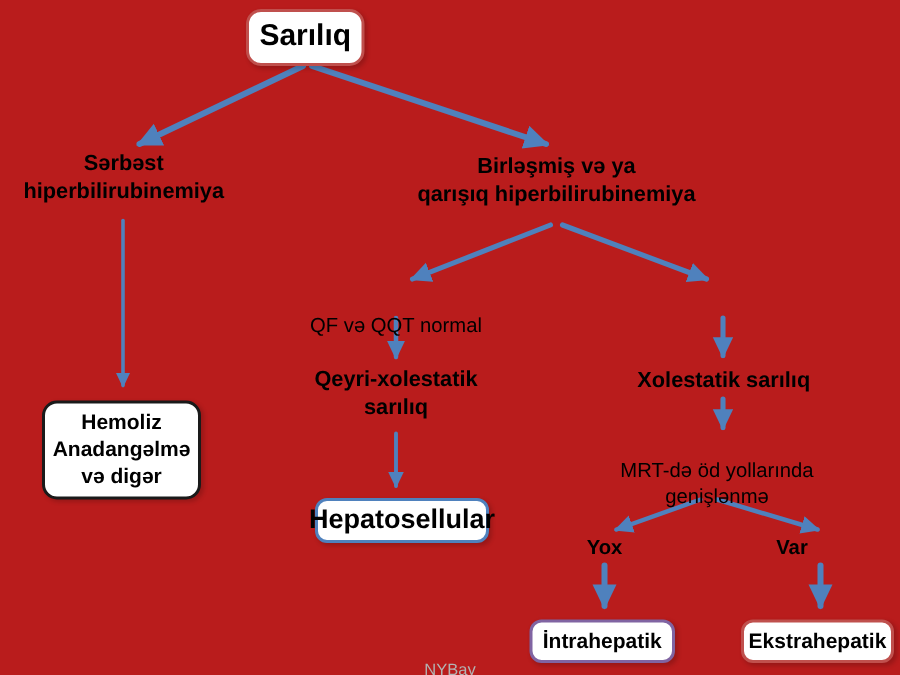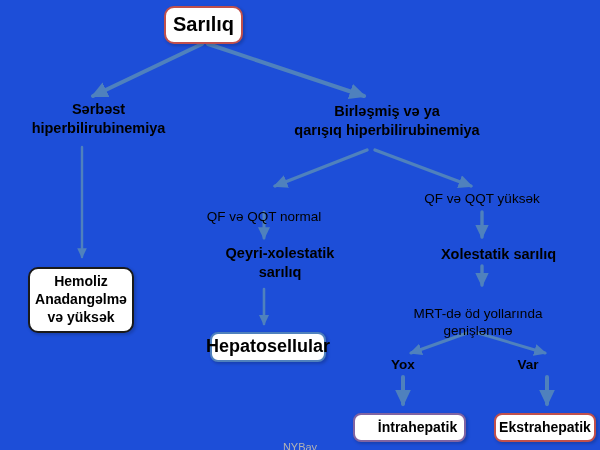--- a/index.html
+++ b/index.html
@@ -1,34 +1,34 @@
 <!DOCTYPE html>
 <html><head>
 <meta charset="utf-8">
 <style>
   html,body { margin:0; padding:0; background:#ffffff; }
   .stage {
-    position:relative; width:600px; height:450px; background:#1d4ed8;
+    position:relative; width:600px; height:450px; background:#b91c1c;
     font-family:"Liberation Sans", sans-serif; color:#000; overflow:hidden;
   }
   .arrow-layer { position:absolute; left:0; top:0; width:600px; height:450px; }
   .node {
     position:absolute; display:flex; align-items:center; justify-content:center;
     text-align:center; white-space:pre-line; line-height:1.28;
   }
   .box {
     background:#fff; border-radius:10px;
     box-shadow:1.5px 1.5px 3px rgba(0,0,0,0.18);
   }
   .title-box   { border:2.5px solid #C0504D; font-size:20px; font-weight:bold; }
   .black-box   { border:2px solid #1a1a1a; font-size:14px; font-weight:bold; }
   .blue-box    { border:2px solid #4F81BD; font-size:18px; font-weight:bold; border-radius:8px; }
-  .purple-box  { border:2px solid #8064A2; font-size:14px; font-weight:bold; border-radius:8px;padding-left:16px; }
+  .purple-box  { border:2px solid #8064A2; font-size:14px; font-weight:bold; border-radius:8px; }
   .red-box     { border:2px solid #C0504D; font-size:14px; font-weight:bold; border-radius:8px; }
-  .branch-label{ font-size:14.5px; font-weight:bold;margin-left:16px; }
+  .branch-label{ font-size:14.5px; font-weight:bold; }
   .plain-label { font-size:13.5px; font-weight:normal; }
   .small-bold  { font-size:13.5px; font-weight:bold; }
   .watermark   { font-size:11px; color:#b3b3b3; font-weight:normal; }
 </style>
 </head>
 <body>
 
 <div class="stage">
 
   <svg class="arrow-layer" width="600" height="450" viewBox="0 0 600 450">
@@ -57,30 +57,29 @@
   <div class="node box title-box" style="left:164px; top:6px; width:75px; height:34px;">Sarılıq</div>
 
   <div class="node branch-label" style="left:0px; top:98px; width:165px; height:42px;">Sərbəst
 hiperbilirubinemiya</div>
 
   <div class="node branch-label" style="left:252px; top:100px; width:238px; height:42px;">Birləşmiş və ya
 qarışıq hiperbilirubinemiya</div>
 
   <div class="node plain-label" style="left:200px; top:190px; width:128px; height:18px;margin-top:18px;">QF və QQT normal</div>
 
-  <div class="node plain-label" style="left:418px; top:190px; width:128px; height:18px;">QF və QQT yüksək</div>
 
   <div class="node branch-label" style="left:200px; top:243px; width:128px; height:40px;">Qeyri-xolestatik
 sarılıq</div>
 
   <div class="node branch-label" style="left:415px; top:245px; width:135px; height:18px;">Xolestatik sarılıq</div>
 
   <div class="node box black-box" style="left:28px; top:267px; width:102px; height:62px;">Hemoliz
 Anadangəlmə
-və yüksək</div>
+və digər</div>
 
   <div class="node box blue-box" style="left:210px; top:332px; width:112px; height:26px;">Hepatosellular</div>
 
   <div class="node plain-label" style="left:400px; top:304px; width:156px; height:36px;">MRT-də öd yollarında
 genişlənmə</div>
 
   <div class="node small-bold" style="left:380px; top:357px; width:46px; height:16px;">Yox</div>
 
   <div class="node small-bold" style="left:505px; top:357px; width:46px; height:16px;">Var</div>
 

